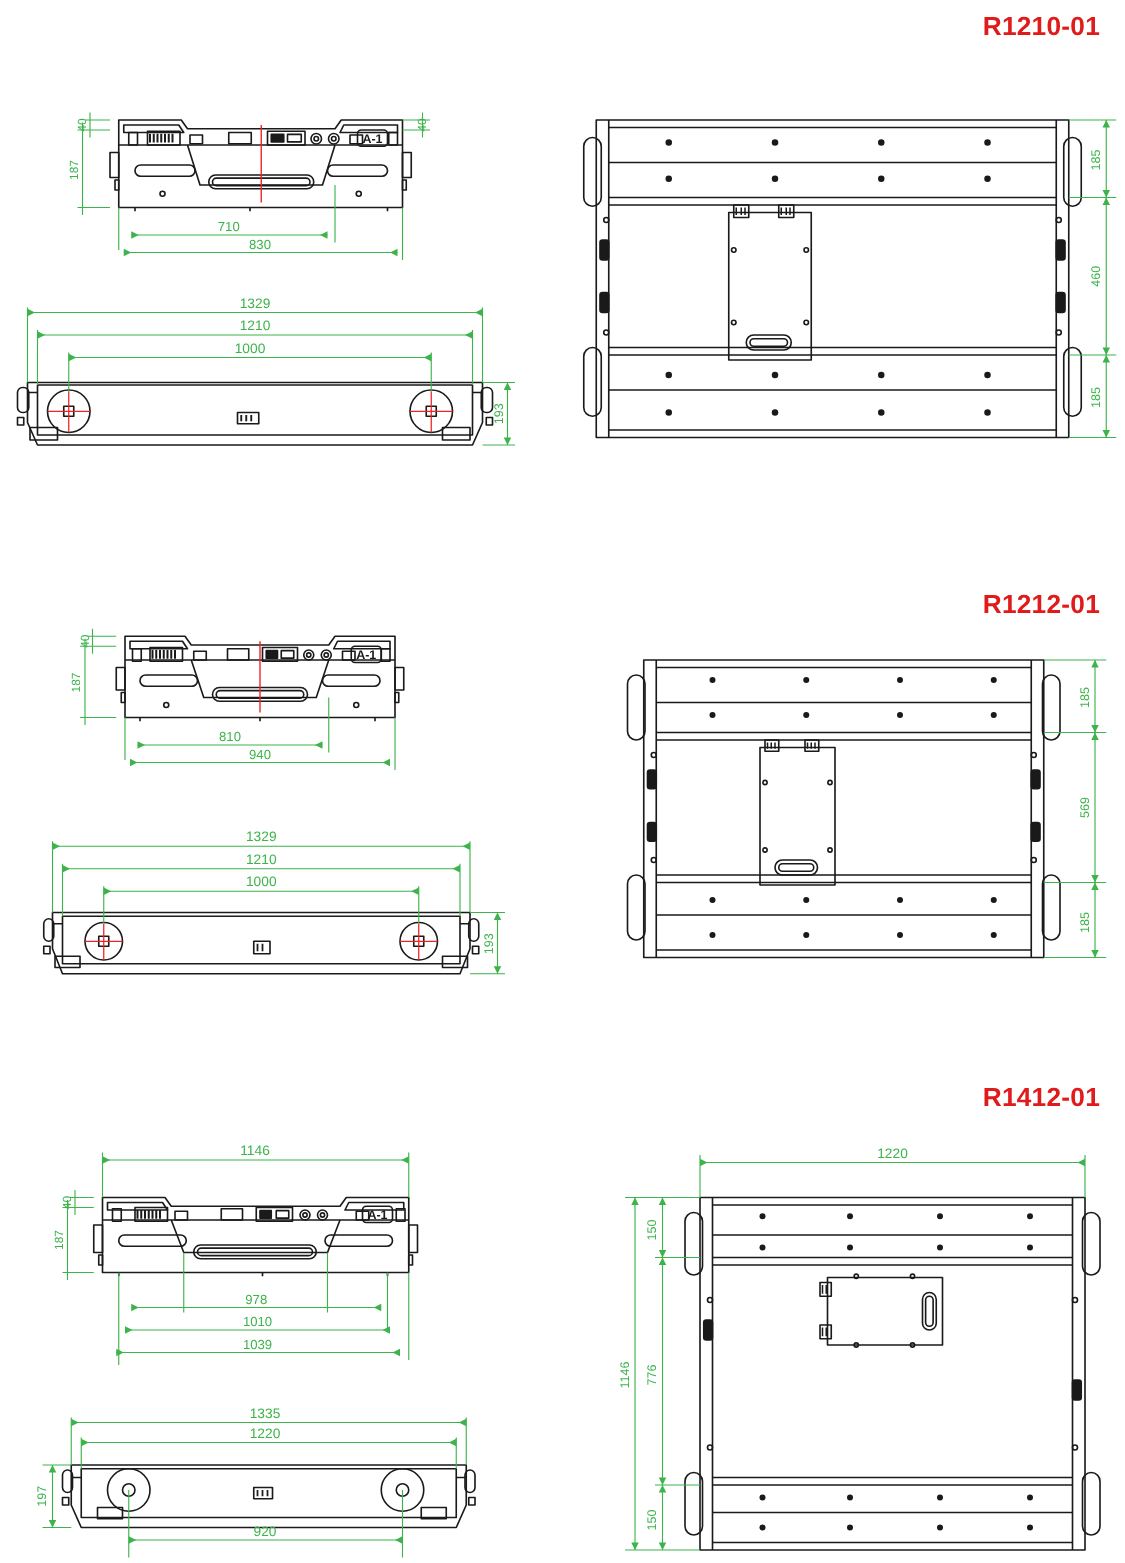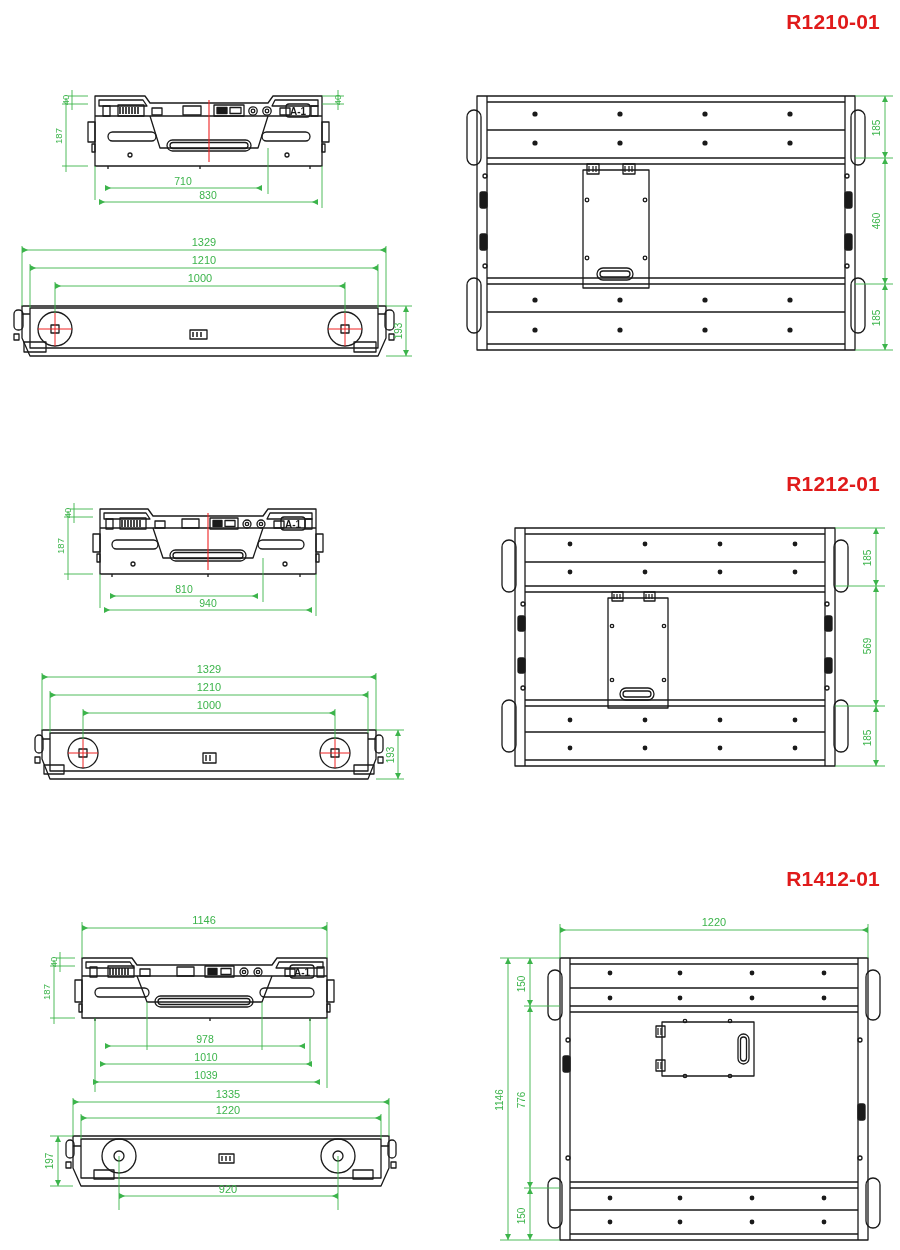--- a/index.html
+++ b/index.html
@@ -455,21 +455,21 @@
       </g>
       <text x="204" y="14" font-family="'Liberation Sans',sans-serif" font-size="11" fill="#3cb44b" text-anchor="middle">1146</text>
       <text x="57" y="52" transform="rotate(-90 57 52)" font-family="'Liberation Sans',sans-serif" font-size="9.5" fill="#3cb44b" text-anchor="middle">40</text>
       <text x="50" y="82" transform="rotate(-90 50 82)" font-family="'Liberation Sans',sans-serif" font-size="9.5" fill="#3cb44b" text-anchor="middle">187</text>
       <text x="205" y="133" font-family="'Liberation Sans',sans-serif" font-size="10.5" fill="#3cb44b" text-anchor="middle">978</text>
       <text x="206" y="151" font-family="'Liberation Sans',sans-serif" font-size="10.5" fill="#3cb44b" text-anchor="middle">1010</text>
       <text x="206" y="169" font-family="'Liberation Sans',sans-serif" font-size="10.5" fill="#3cb44b" text-anchor="middle">1039</text>
     </svg>
   </div>
 
-  <div class="dwg" style="left:0px; top:1084px;padding-left:16px;">
+  <div class="dwg" style="left:0px; top:1120px;">
     <svg width="430" height="130" viewBox="0 0 430 130">
       <g fill="none" stroke="#1a1a1a" stroke-width="1.3" stroke-linejoin="round">
         <path d="M57,52 L57,84 L65,102 L365,102 L373,84 L373,52 Z"></path>
         <path d="M65,55 L65,94 L365,94 L365,55 Z"></path>
         <path d="M57,62 L65,62 M365,62 L373,62"></path>
         <rect x="50" y="56" width="8" height="18" rx="4"></rect>
         <rect x="372" y="56" width="8" height="18" rx="4"></rect>
         <path d="M50,78 L55,78 L55,84 L50,84 Z"></path>
         <path d="M375,78 L380,78 L380,84 L375,84 Z"></path>
         <circle cx="103" cy="72" r="17"></circle>

